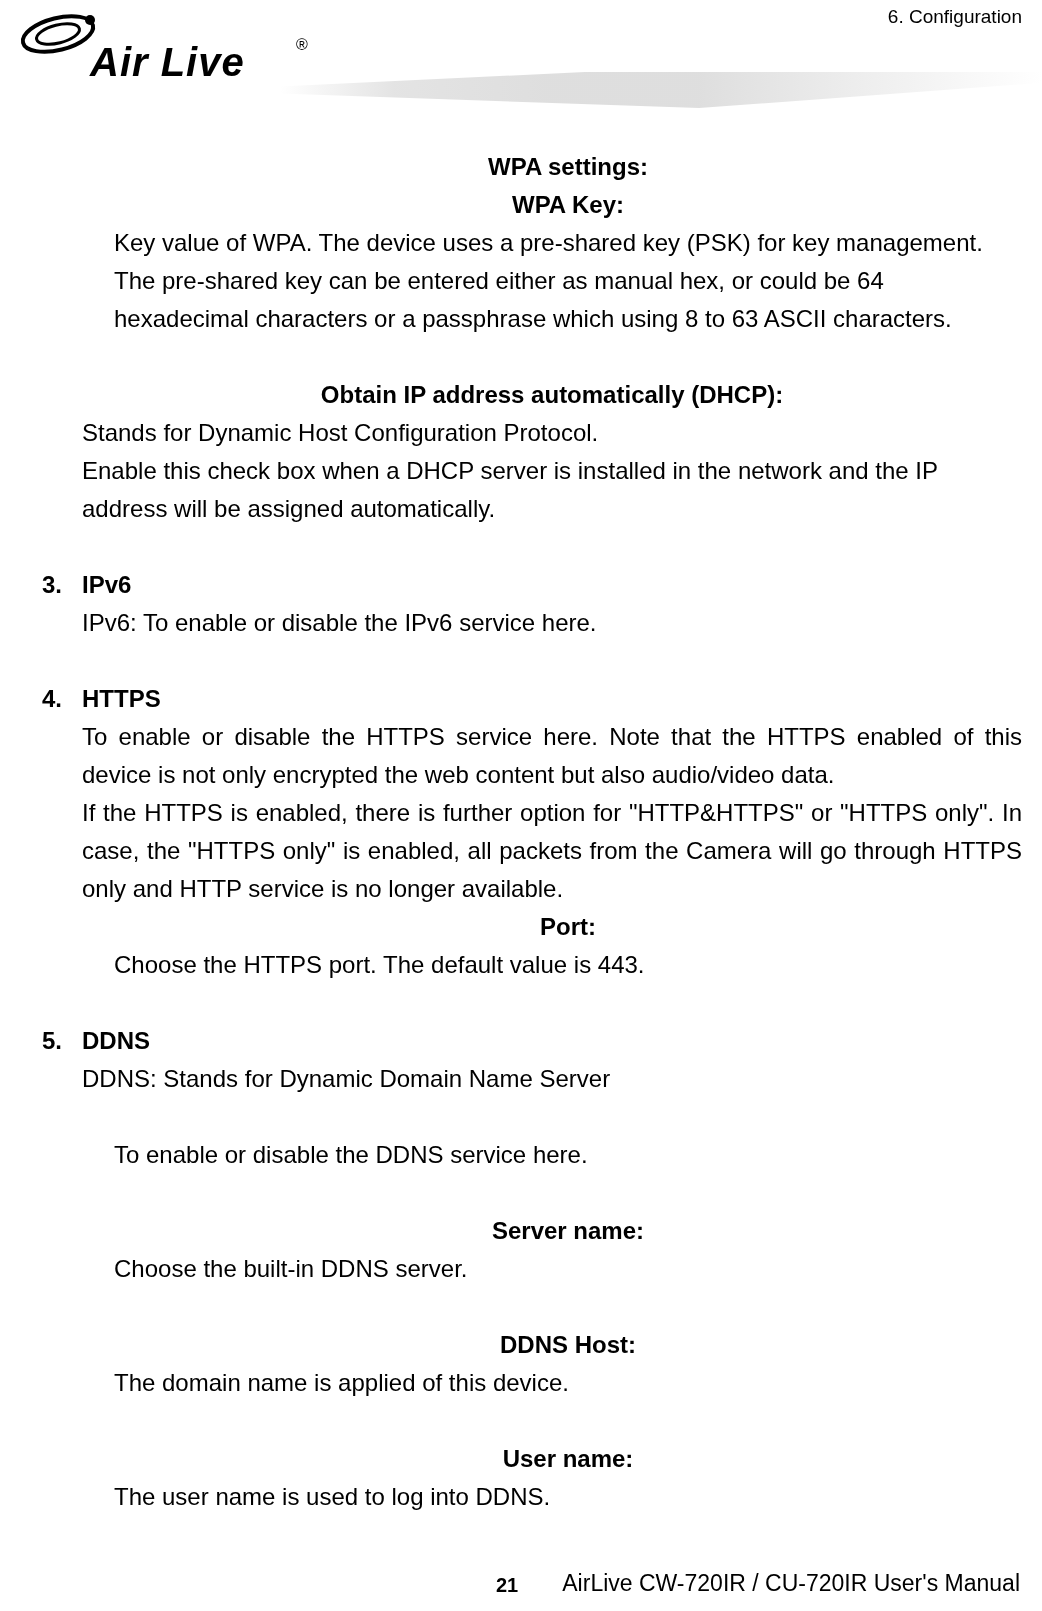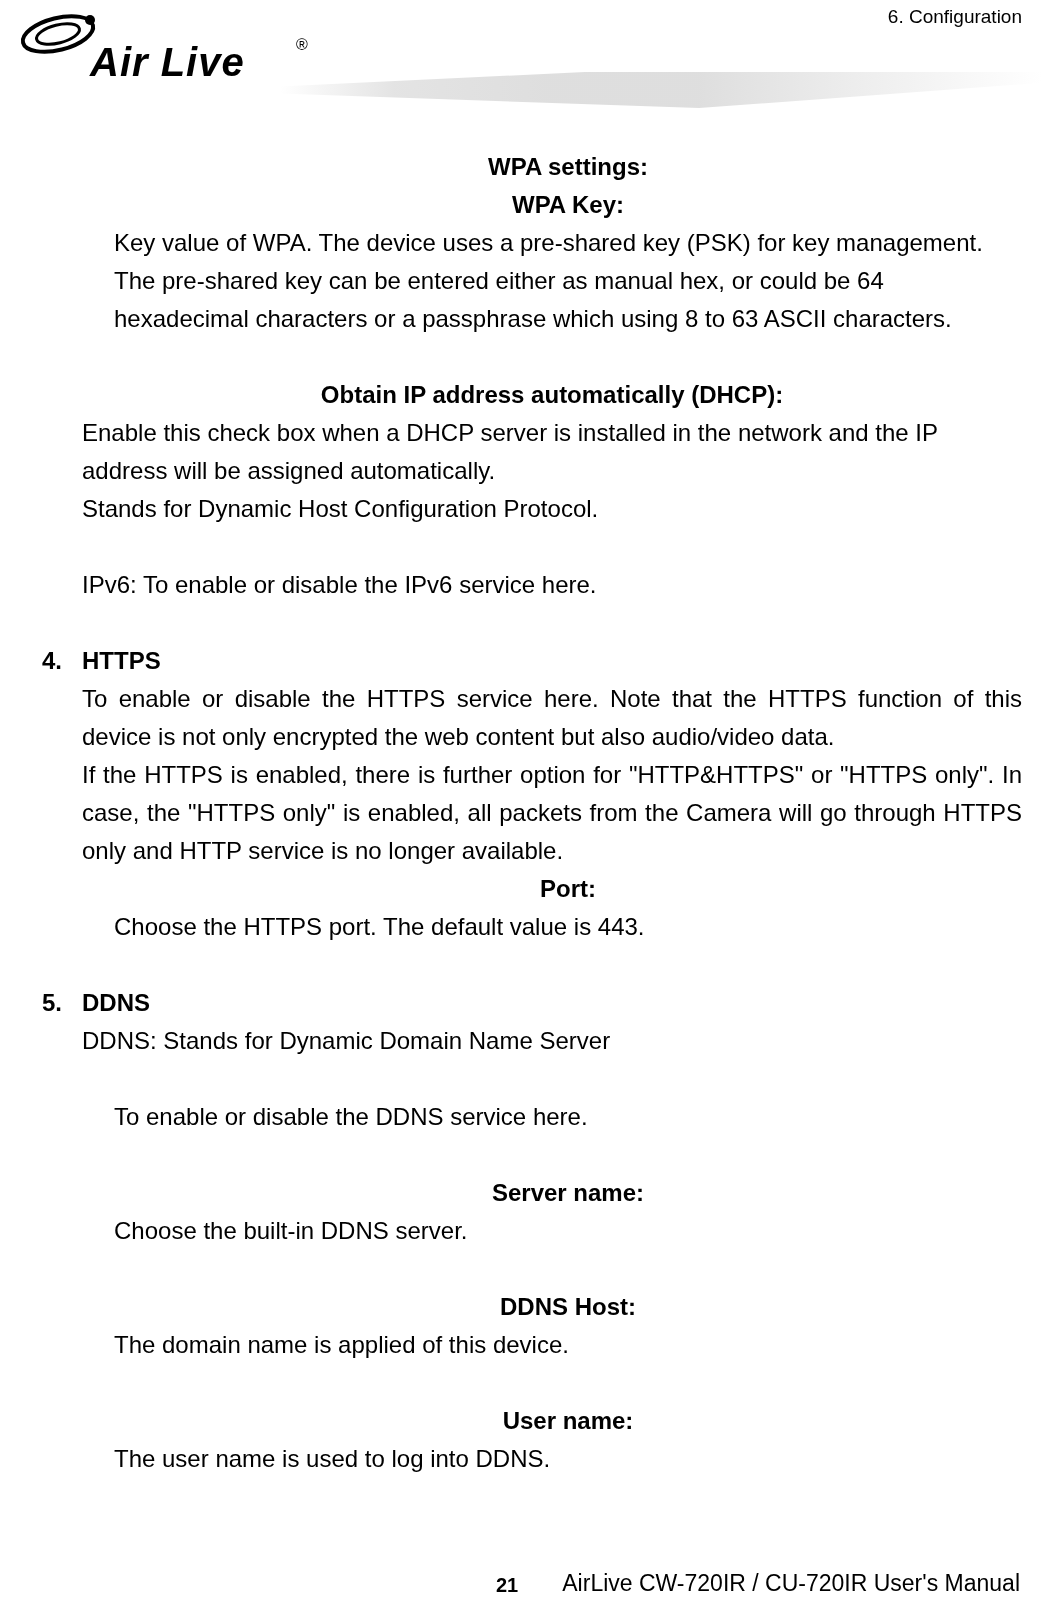--- a/index.html
+++ b/index.html
@@ -45,27 +45,28 @@
     <div class="logo-r">®</div>
   </div>
   <div class="swoosh"></div>
 
   <div class="content">
     <div class="ind2 b">WPA settings:</div>
     <div class="ind2 b">WPA Key:</div>
     <div class="ind2">Key value of WPA. The device uses a pre-shared key (PSK) for key management. The pre-shared key can be entered either as manual hex, or could be 64 hexadecimal characters or a passphrase which using 8 to 63 ASCII characters.</div>
     <div class="blank"></div>
     <div class="ind1 b">Obtain IP address automatically (DHCP):</div>
+    <div class="ind1">Stands for Dynamic Host Configuration Protocol.</div>
     <div class="ind1">Enable this check box when a DHCP server is installed in the network and the IP address will be assigned automatically.</div>
-    <div class="ind1">Stands for Dynamic Host Configuration Protocol.</div>
     <div class="blank"></div>
+    <div><span class="num">3.</span><span class="b">IPv6</span></div>
     <div class="ind1">IPv6: To enable or disable the IPv6 service here.</div>
     <div class="blank"></div>
     <div><span class="num">4.</span><span class="b">HTTPS</span></div>
-    <div class="ind1 just">To enable or disable the HTTPS service here. Note that the HTTPS function of this device is not only encrypted the web content but also audio/video data.</div>
+    <div class="ind1 just">To enable or disable the HTTPS service here. Note that the HTTPS enabled of this device is not only encrypted the web content but also audio/video data.</div>
     <div class="ind1 just">If the HTTPS is enabled, there is further option for "HTTP&amp;HTTPS" or "HTTPS only". In case, the "HTTPS only" is enabled, all packets from the Camera will go through HTTPS only and HTTP service is no longer available.</div>
     <div class="ind2 b">Port:</div>
     <div class="ind2">Choose the HTTPS port. The default value is 443.</div>
     <div class="blank"></div>
     <div><span class="num">5.</span><span class="b">DDNS</span></div>
     <div class="ind1">DDNS: Stands for Dynamic Domain Name Server</div>
     <div class="blank"></div>
     <div class="ind2">To enable or disable the DDNS service here.</div>
     <div class="blank"></div>
     <div class="ind2 b">Server name:</div>

